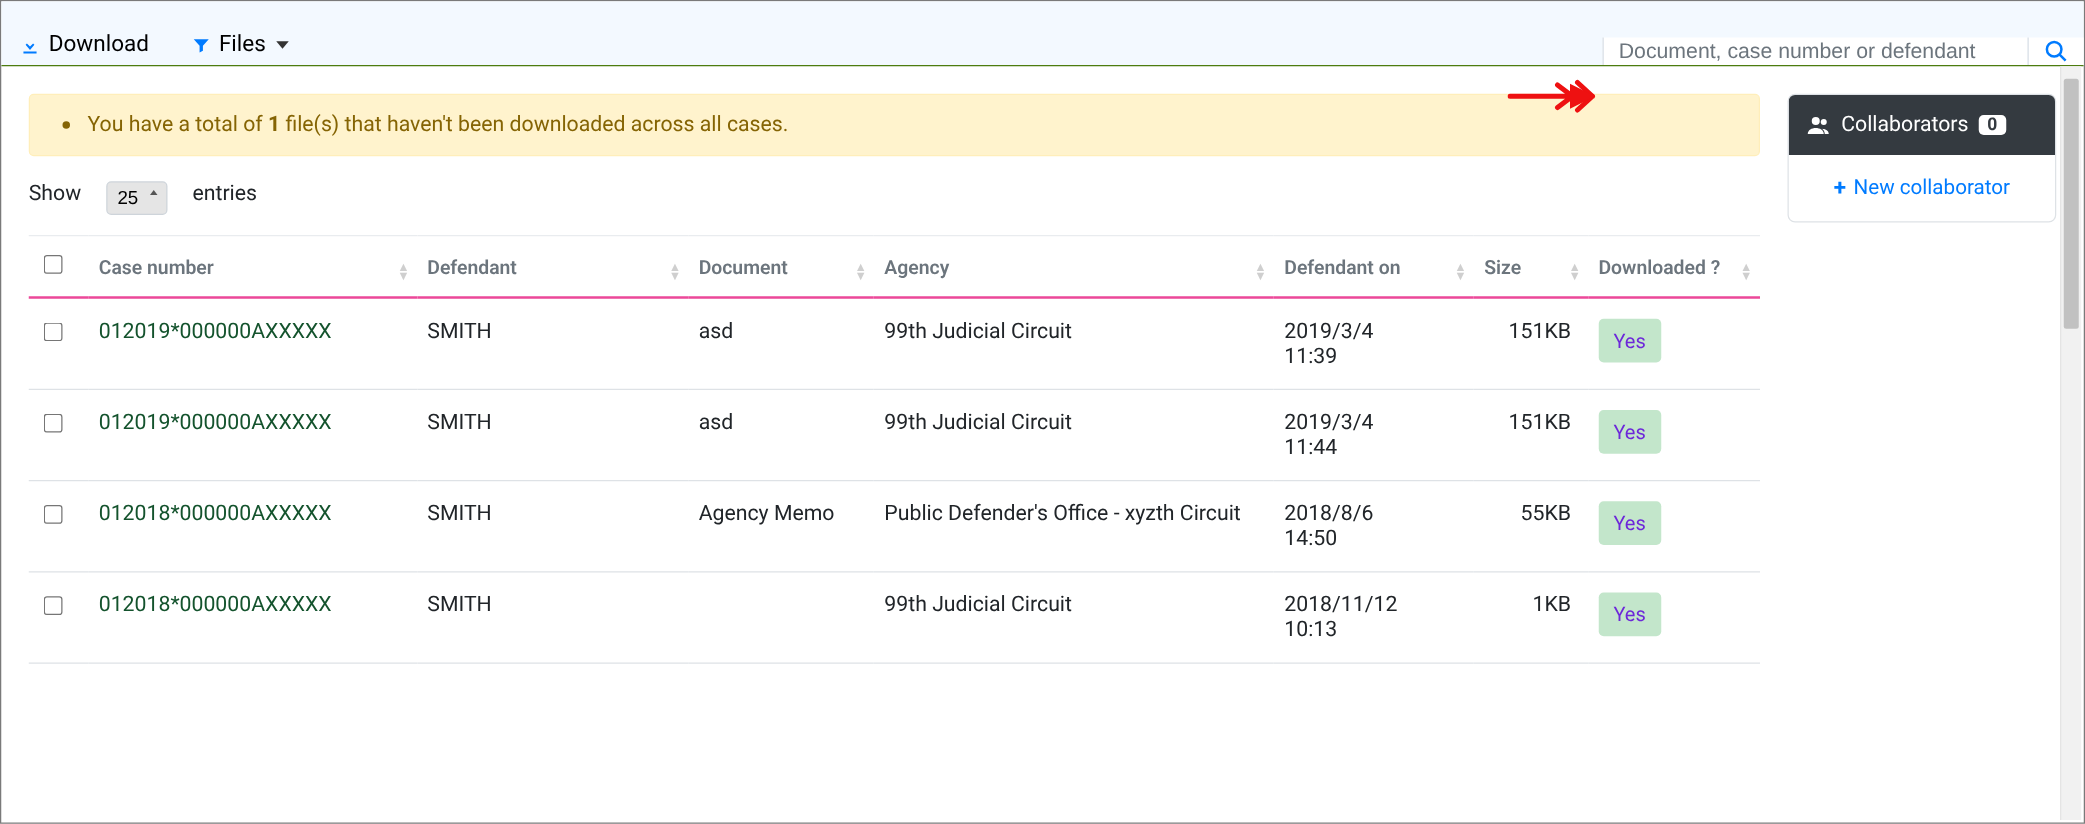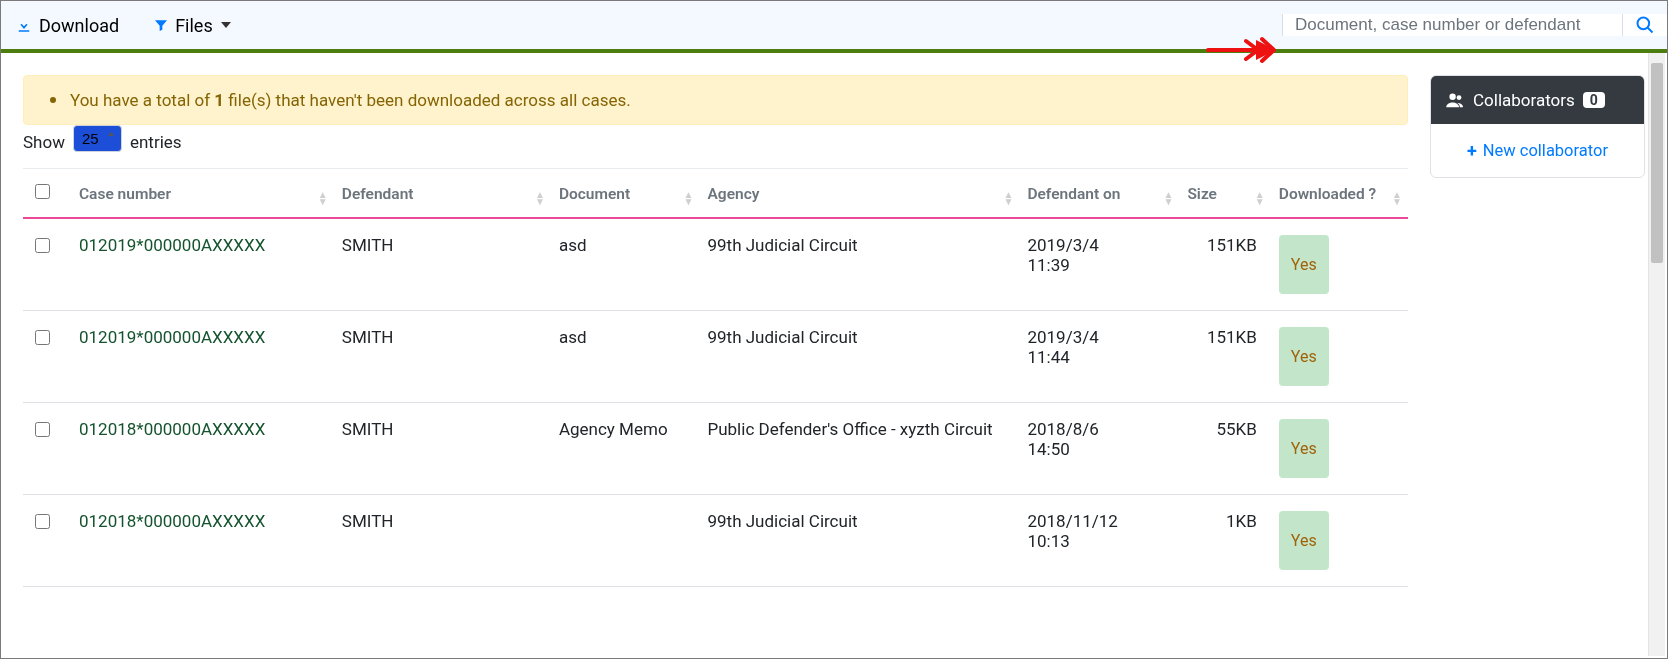--- a/index.html
+++ b/index.html
@@ -1,45 +1,45 @@
 <!DOCTYPE html>
 <html><head>
 <meta charset="utf-8">
 <style>
   * { box-sizing: border-box; }
   html, body { margin:0; padding:0; font-family: "Segoe UI", -apple-system, Roboto, Arial, sans-serif; font-size:16px; color:#212529; }
   body { width:1668px; height:659px; background:#fff; border:1px solid #7a7a7a; overflow:hidden; position:relative;}
-  .topbar { height:52px; background:#f3f9ff; border-bottom:4px solid #4d7c0f; display:flex; align-items:center; }
+  .topbar { height:52px; background:#f3f9ff; border-bottom:1px solid #4d7c0f; display:flex; align-items:flex-end; }
   .topbar-left { display:flex; align-items:center; padding-left:10px; gap:26px; }
   .top-btn { display:flex; align-items:center; gap:6px; color:#000; cursor:pointer; font-size:18px; padding:6px 4px;}
   .top-btn .blue { color:#007bff; font-size:18px; display:inline-flex;}
   .caret-down { width:0; height:0; border-left:5px solid transparent; border-right:5px solid transparent; border-top:6px solid #333; display:inline-block; margin-left:2px;}
   .topbar-spacer { flex:1; position:relative;}
   .arrow-annotation { position:absolute; right:4px; top:10px; }
   .search-wrap { display:flex; align-items:stretch; }
   .search-input { width:340px; border:none; border-left:1px solid #d7dee6; padding:0 12px; font-size:17px; color:#be185d; outline:none; background:#fff;}
   .search-input::placeholder { color:#6c757d; }
   .search-btn { width:45px; border:none; border-left:1px solid #d7dee6; background:#fff; display:flex; align-items:center; justify-content:center; cursor:pointer; color:#007bff;}
   .page { display:flex; height:calc(100% - 52px); }
   .main { flex:1; padding:22px 22px 0 22px; overflow:hidden;}
   .alert { background:#fff3cd; border:1px solid #ffeeba; border-radius:4px; padding:14px 18px; color:#856404; font-size:17px; display:flex; align-items:center; gap:14px;}
   .alert .dot { width:6px; height:6px; background:#856404; border-radius:50%; flex-shrink:0; margin-left:8px;}
-  .show-entries { font-size:17px; display:flex; align-items:flex-end; gap:8px;}
-  .show-entries select { padding:4px 22px 4px 8px; border:1px solid #ced4da; border-radius:4px; font-size:15px; appearance:none; background:#1d4ed8; position:relative;}
+  .show-entries { margin-top:20px; font-size:17px; display:flex; align-items:flex-start; gap:20px;}
+  .show-entries select { padding:4px 22px 4px 8px; border:1px solid #ced4da; border-radius:4px; font-size:15px; appearance:none; background:#e5e5e5; position:relative;}
   .select-wrap { position:relative; display:inline-block;}
   .select-wrap::after { content:""; position:absolute; right:8px; top:7px; width:0;height:0; border-left:3px solid transparent;border-right:3px solid transparent;border-bottom:4px solid #555;}
   .select-wrap::before { content:""; position:absolute; right:8px; bottom:7px; width:0;height:0; border-left:3px solid transparent;border-right:3px solid transparent;border-top:4px solid #555;}
   .tbl { width:100%; margin-top:16px; border-top:1px solid #e9ecef; border-collapse:collapse; table-layout:fixed;}
   .tbl thead th { text-align:left; color:#6c757d; font-weight:600; font-size:15.5px; padding:12px 8px 14px 8px; border-bottom:2px solid #ec4899; position:relative; vertical-align:bottom;}
   .sort-icons { position:absolute; right:6px; bottom:12px; width:10px; color:#cfcfcf; font-size:10px; line-height:7px; text-align:center;}
   .sort-icons::before { content:"\25B2"; display:block; }
   .sort-icons::after { content:"\25BC"; display:block;}
   .tbl tbody td { padding:16px 8px; border-bottom:1px solid #dee2e6; vertical-align:top; font-size:17px;}
   .link { color:#14532d; cursor:pointer;}
-  .badge-yes { display:inline-block; background:#c3e6cb; color:#a16207; padding:20px 12px; border-radius:4px; font-size:16px;}
+  .badge-yes { display:inline-block; background:#c3e6cb; color:#6d28d9; padding:8px 12px; border-radius:4px; font-size:16px;}
   .size-col { text-align:right; padding-right:14px !important;}
   input[type=checkbox]{ width:15px; height:15px; cursor:pointer;}
   .side { width:237px; padding:22px 22px 0 0;}
   .card { border:1px solid #dee2e6; border-radius:6px; overflow:hidden; background:#fff;}
   .card-header { background:#343a40; color:#fff; padding:14px 14px; display:flex; align-items:center; gap:8px; font-size:17px;text-align:right;}
   .count-badge { background:#fff; color:#343a40; border-radius:4px; padding:0 7px; font-weight:700; font-size:14px;}
   .card-body { padding:16px 12px; }
   .new-collab { color:#007bff; cursor:pointer; display:flex; align-items:center; gap:6px; font-size:16.5px; justify-content:center;}
   .plus { font-weight:700; font-size:18px;}
   .scrollbar { position:absolute; right:2px; top:52px; bottom:2px; width:17px; background:#f1f1f1; border-left:1px solid #e4e4e4;}

